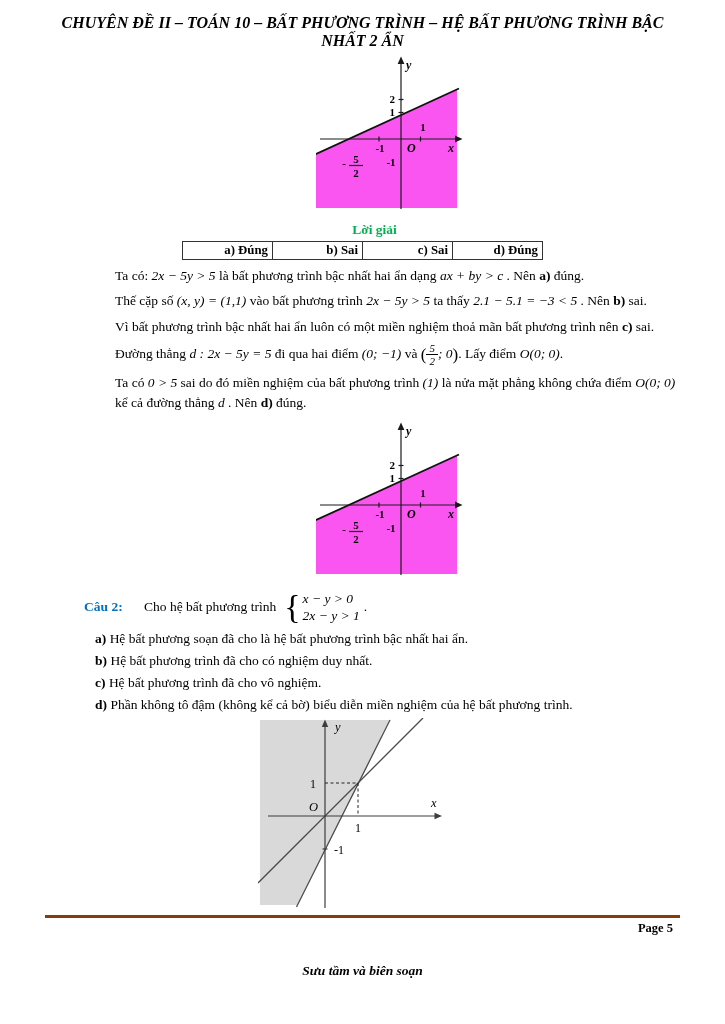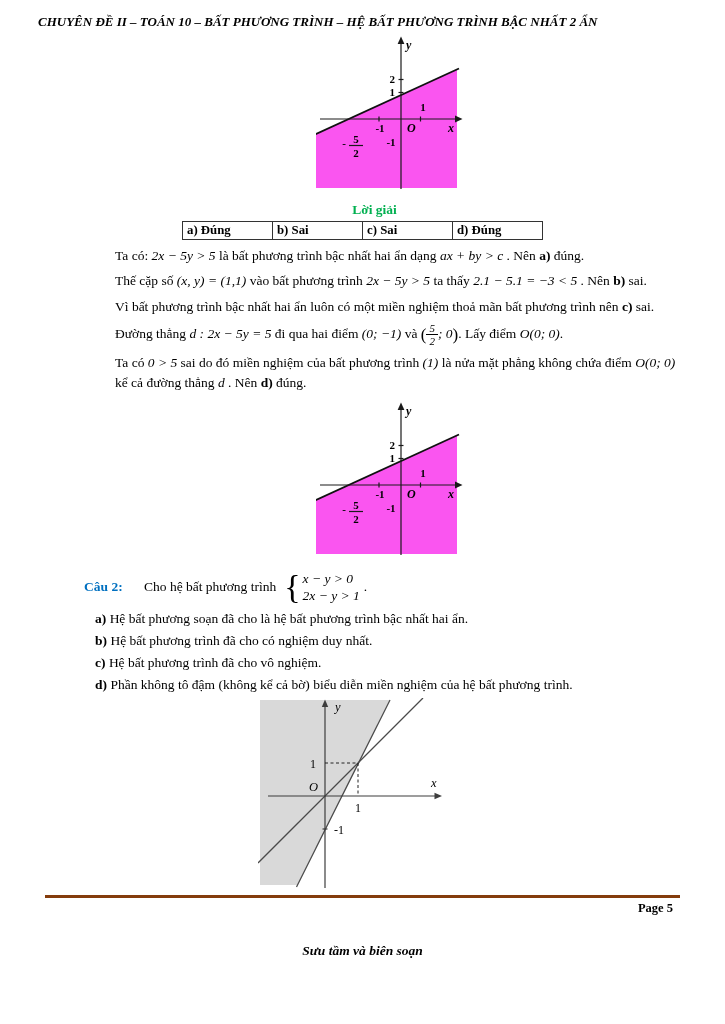--- a/index.html
+++ b/index.html
@@ -2,22 +2,22 @@
 <html><head>
 <meta charset="utf-8">
 <style>
   * { box-sizing: border-box; }
   html, body { margin: 0; padding: 0; }
   body {
     width: 725px; height: 1024px; background: #fff; overflow: hidden;
     font-family: "Liberation Serif", serif; font-size: 13.5px; color: #000;
   }
   .header {
-    margin: 14px 38px 0; 
-    font-weight: bold; font-style: italic; font-size: 13px;
+    margin: 14px 38px 0; text-align: center;
+    font-weight: bold; font-style: italic; font-size: 16px;
   }
   .fig { text-align: center; }
   .fig-pink { margin-top: 6px; transform: translateX(28px); }
   .fig-pink2 { margin-top: 8px; transform: translateX(28px); }
   .fig-gray { margin-top: 4px; }
   svg { display: inline-block; vertical-align: top; }
   svg text { font-family: "Liberation Serif", serif; }
   .ax  { stroke: #1a1a1a; stroke-width: 1.2; }
   .bl  { stroke: #111; stroke-width: 1.8; }
   .af  { fill: #1a1a1a; }
@@ -25,21 +25,21 @@
   .num { font-weight: bold; font-size: 11px; }
   .ax2 { stroke: #3d3d3d; stroke-width: 1.2; }
   .gl  { stroke: #4a4a4a; stroke-width: 1.3; }
   .af2 { fill: #3d3d3d; }
   .dash { stroke: #222; stroke-width: 1; stroke-dasharray: 3,2.5; }
   .it2 { font-style: italic; font-size: 12.5px; }
   .num2 { font-size: 12px; }
   .loi-giai { text-align: center; font-weight: bold; color: #00B050; margin: 6px 0 3px; padding-left: 24px; }
   .answer-table { margin: 0 auto 6px; border-collapse: collapse; }
   .answer-table td {
-    border: 1px solid #333; width: 90px; text-align: left;
+    border: 1px solid #333; width: 90px; text-align: right;
     font-weight: bold; font-size: 12.8px; padding: 1px 4px;
   }
   .sol p { margin: 0 48px 5px 115px; line-height: 1.5; }
   .m { font-style: italic; }
   .b { font-weight: bold; }
   .paren { font-size: 17px; vertical-align: -2px; }
   .frac {
     display: inline-flex; flex-direction: column; text-align: center;
     vertical-align: middle; font-size: 11px; line-height: 1.15; font-style: italic;
   }

